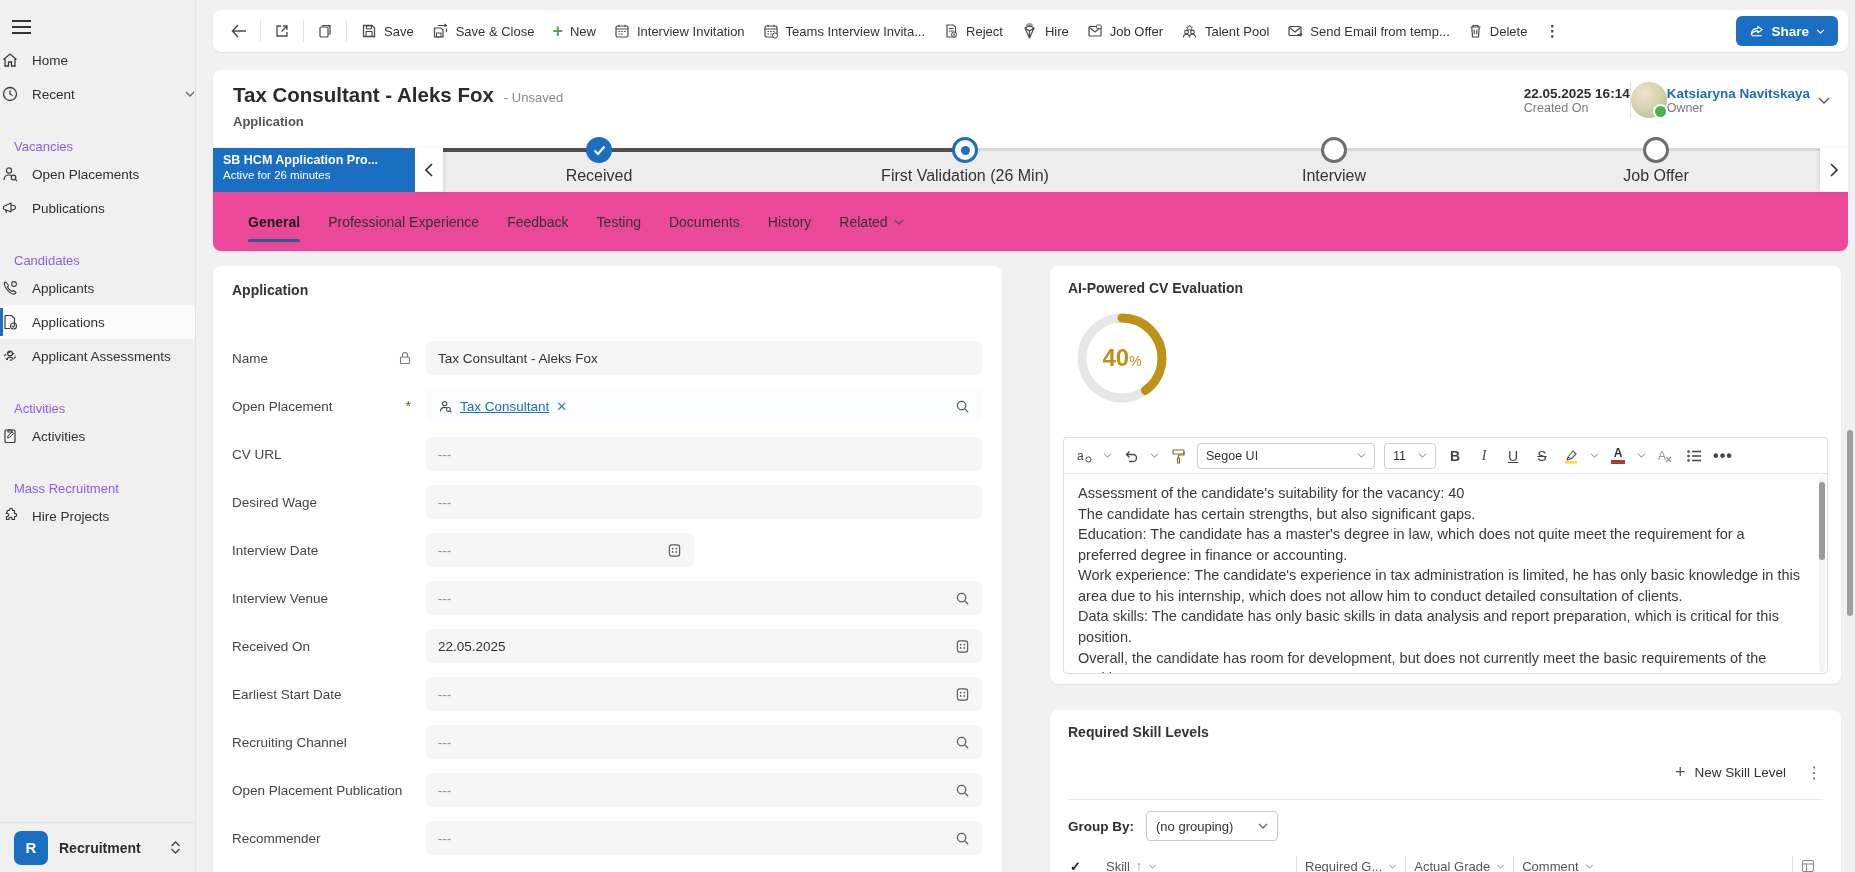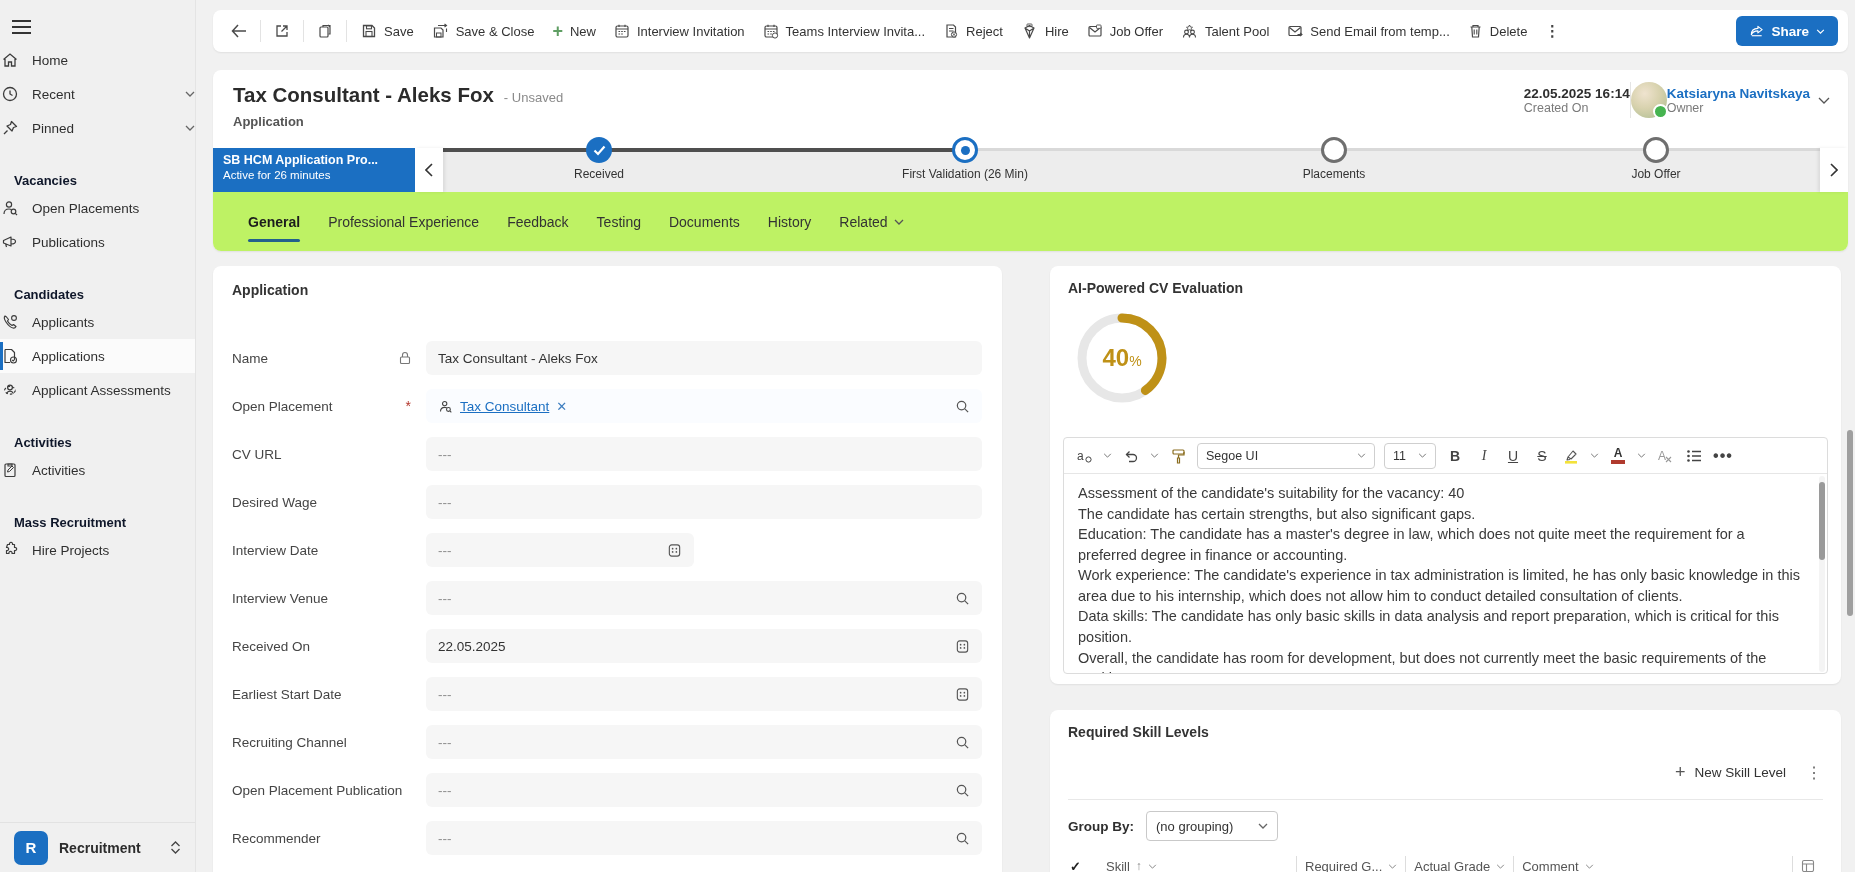--- a/index.html
+++ b/index.html
@@ -10,21 +10,21 @@
   
   .sidebar { position:absolute; left:0; top:0; width:196px; height:872px; background:#f0f0f0; border-right:1px solid #e4e4e4; }
   .hamburger { position:absolute; left:12px; top:12px; width:34px; height:30px; display:flex; flex-direction:column; justify-content:center; gap:4px; cursor:pointer; }
   .hamburger span { display:block; width:19px; height:2px; background:#333; }
   .nav { position:absolute; top:43px; left:0; right:0; }
   .nav-item { position:relative; display:flex; align-items:center; height:34px; padding:0 0; font-size:13.5px; color:#2f2f2f; cursor:pointer; }
   .nav-item .nav-ic { width:19px; height:19px; margin-right:13px; color:#3c3c3c; flex:0 0 19px; display:flex; align-items:center; justify-content:center; }
   .nav-item .nav-chev { margin-left:auto; color:#666; display:flex; }
   .nav-item.selected { background:#fbfbfb; }
   .nav-item.selected::before { content:""; position:absolute; left:0; top:3px; bottom:3px; width:3px; background:#1b6fc2; }
-  .nav-sec { margin-top:24px; padding:0 14px; height:22px; display:flex; align-items:center; font-size:13px; font-weight:bold; color:#0f172a; }
+  .nav-sec { margin-top:24px; padding:0 14px; height:22px; display:flex; align-items:center; font-size:13px; font-weight:normal; color:#8b5cf6; }
   .ws { position:absolute; left:0; right:0; bottom:0; height:50px; border-top:1px solid #e2e2e2; display:flex; align-items:center; padding:0 14px; background:#f0f0f0; cursor:pointer; }
   .ws-badge { width:34px; height:34px; border-radius:7px; background:#1b6fc2; color:#fff; font-size:15px; font-weight:bold; display:flex; align-items:center; justify-content:center; margin-right:11px; }
   .ws-name { font-size:14px; font-weight:bold; color:#2c2c2c; }
   .ws-chev { margin-left:auto; color:#444; display:flex; flex-direction:column; gap:1px; }
 
   
   .card { position:absolute; background:#fff; border-radius:8px; box-shadow:0 1px 2px rgba(0,0,0,.07); }
 
   
   .toolbar { left:213px; top:10px; width:1635px; height:42px; display:flex; align-items:center; padding:0 10px; }
@@ -63,24 +63,24 @@
   .pbox-status { font-size:11.5px; margin-top:2px; }
   .pnav { position:absolute; top:0; width:28px; height:44px; background:#fff; display:flex; align-items:center; justify-content:center; cursor:pointer; color:#333; }
   .pnav.left { left:202px; box-shadow:2px 0 3px rgba(0,0,0,.08); }
   .pnav.right { right:0; box-shadow:-2px 0 3px rgba(0,0,0,.08); }
   .stage { position:absolute; top:0; width:0; }
   .stage-circle { position:absolute; left:-13px; top:-11px; width:26px; height:26px; border-radius:50%; background:#fff; }
   .stage.done .stage-circle { background:#1b6fc2; display:flex; align-items:center; justify-content:center; }
   .stage.current .stage-circle { border:3.5px solid #1b6fc2; }
   .stage.current .stage-circle::after { content:""; position:absolute; left:50%; top:50%; width:9px; height:9px; margin:-4.5px 0 0 -4.5px; border-radius:50%; background:#1b6fc2; }
   .stage.pending .stage-circle { border:3px solid #6f6f6f; }
-  .stage-label { position:absolute; top:19px; left:0; transform:translateX(-50%); white-space:nowrap; font-size:12px; color:#333;text-align:right; }
+  .stage-label { position:absolute; top:19px; left:0; transform:translateX(-50%); white-space:nowrap; font-size:16px; color:#333;text-align:right; }
 
   
-  .tabs { display:flex; gap:28px; padding:0 0 0 35px; height:59px; align-items:center; background:#bef264; }
+  .tabs { display:flex; gap:28px; padding:0 0 0 35px; height:59px; align-items:center; background:#ec4899; }
   .tab { position:relative; font-size:14px; color:#333; height:100%; display:flex; align-items:center; gap:6px; cursor:pointer; white-space:nowrap; }
   .tab.active { font-weight:bold; color:#1c1c1c; }
   .tab.active::after { content:""; position:absolute; left:0; right:0; bottom:9px; height:3.5px; border-radius:2px; background:#23608c; }
   .tab .tab-chev { color:#555; display:flex; }
 
   
   .form-card { left:213px; top:266px; width:789px; height:640px; padding:16px 20px 0 19px; }
   .sec-title { font-size:14px; font-weight:bold; color:#333; }
   .frows { margin-top:36px; }
   .frow { display:flex; align-items:center; height:48px; }
@@ -173,33 +173,20 @@
             </svg>
         </span>
         <span>Recent</span>
         <span class="nav-chev">
           <svg width="10" height="6" viewBox="0 0 10 6">
               <path d="M1 1l4 4 4-4" fill="none" stroke="currentColor" stroke-width="1.3"></path>
             </svg>
         </span>
       </div>
 
-      <div class="nav-item">
-        <span class="nav-ic">
-          <svg width="18" height="18" viewBox="0 0 18 18">
-              <path d="M10.5 2.5 L15.5 7.5 L12.5 8.5 L11 12 L6 7 L9.5 5.5 Z M6.5 11.5 L3 15" fill="none" stroke="currentColor" stroke-width="1.3" stroke-linejoin="round"></path>
-            </svg>
-        </span>
-        <span>Pinned</span>
-        <span class="nav-chev">
-          <svg width="10" height="6" viewBox="0 0 10 6">
-              <path d="M1 1l4 4 4-4" fill="none" stroke="currentColor" stroke-width="1.3"></path>
-            </svg>
-        </span>
-      </div>
 
       <div class="nav-sec">Vacancies</div>
 
       <div class="nav-item">
         <span class="nav-ic">
           <svg width="18" height="18" viewBox="0 0 18 18">
               <circle cx="8" cy="5.5" r="2.6" fill="none" stroke="currentColor" stroke-width="1.2"></circle>
               <path d="M3 15 c0-3.3 2.2-5 5-5 1 0 1.8.2 2.5.6" fill="none" stroke="currentColor" stroke-width="1.2"></path>
               <circle cx="12.5" cy="12.5" r="2.3" fill="none" stroke="currentColor" stroke-width="1.2"></circle>
               <path d="M14.3 14.3 L16 16" stroke="currentColor" stroke-width="1.2"></path>
@@ -471,21 +458,21 @@
         <div class="stage-label">Received</div>
       </div>
 
       <div class="stage current" style="left:752px;">
         <div class="stage-circle"></div>
         <div class="stage-label">First Validation  (26 Min)</div>
       </div>
 
       <div class="stage pending" style="left:1121px;">
         <div class="stage-circle"></div>
-        <div class="stage-label">Placements</div>
+        <div class="stage-label">Interview</div>
       </div>
 
       <div class="stage pending" style="left:1443px;">
         <div class="stage-circle"></div>
         <div class="stage-label">Job Offer</div>
       </div>
 
       <div class="pnav right">
         <svg width="8" height="14" viewBox="0 0 8 14">
             <path d="M1 1 L7 7 L1 13" fill="none" stroke="currentColor" stroke-width="1.6"></path>

